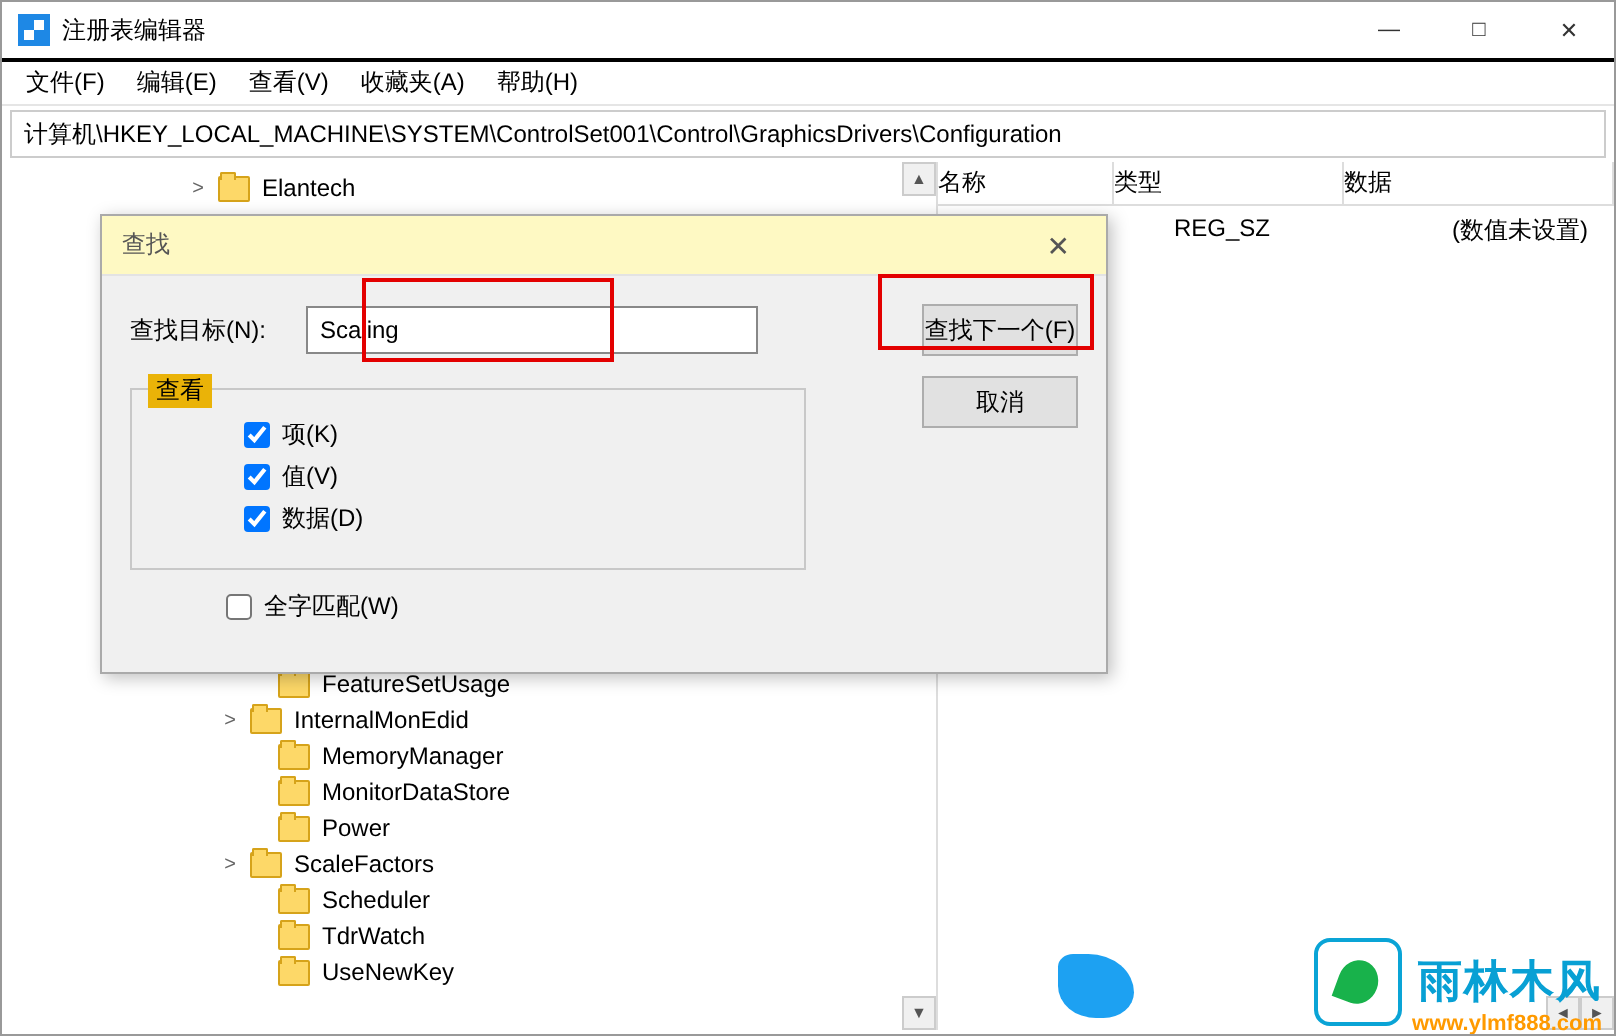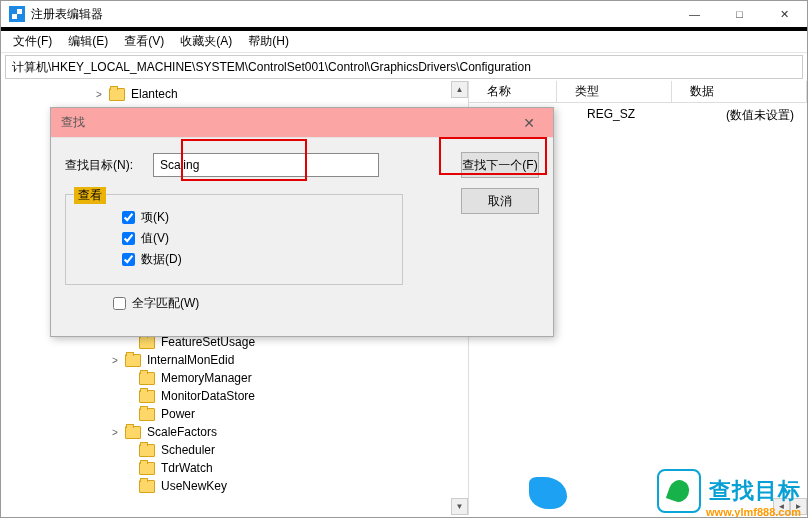--- a/index.html
+++ b/index.html
@@ -1,53 +1,53 @@
 <!DOCTYPE html>
 <html><head>
 <meta charset="utf-8">
 <style>
 * { margin: 0; padding: 0; box-sizing: border-box; font-family: "Microsoft YaHei", "Segoe UI", sans-serif; }
 body { width: 808px; height: 518px; background: #fff; overflow: hidden; position: relative; border: 1px solid #999; }
 
-.titlebar { height: 30px; background: #fff; display: flex; align-items: center; padding-left: 8px; border-bottom: 4px solid #000000; }
+.titlebar { height: 30px; background: #fff; display: flex; align-items: center; padding-left: 8px; border-bottom: 2px solid #000000; }
 .titlebar-icon { width: 16px; height: 16px; background: #1e88e5; margin-right: 6px; display:flex; align-items:center; justify-content:center;}
 .titlebar-icon::before { content:""; width:10px; height:10px; background: conic-gradient(#fff 0 25%, transparent 0 50%, #fff 0 75%, transparent 0);}
 .titlebar-title { font-size: 12px; color: #000; }
 .titlebar-controls { margin-left: auto; display: flex; }
 .titlebar-btn { width: 45px; height: 29px; display: flex; align-items: center; justify-content: center; font-size: 11px; color: #333; cursor: pointer; }
 
 .menubar { height: 22px; display: flex; align-items: center; padding-left: 4px; border-bottom: 1px solid #e5e5e5; font-size: 12px; }
 .menubar span { padding: 2px 8px; cursor: default; }
 
 .addressbar { height: 24px; border: 1px solid #ccc; margin: 2px 4px; padding: 2px 6px; font-size: 12px; display: flex; align-items: center; }
 
 .content { display: flex; height: calc(100% - 30px - 22px - 30px); position: relative; }
 .tree-pane { width: 468px; border-right: 1px solid #ddd; overflow: hidden; position: relative; }
 .list-pane { flex: 1; overflow: hidden; position: relative; }
 .list-header { display: flex; height: 22px; border-bottom: 1px solid #ddd; font-size: 12px; }
-.list-header div { padding: 2px 18px; border-right: 1px solid #ddd; }
+.list-header div { padding: 2px 0; border-right: 1px solid #ddd; }
 .col-name { width: 88px; }
 .col-type { width: 115px; } 
 .col-data { flex: 1; }
 .list-row { display: flex; font-size: 12px; padding: 2px 0; gap: 24px; }
 .list-row div { padding: 2px 6px; }
 
 .tree { padding: 4px 0 4px 4px; font-size: 12px; }
 .tree-line { display: flex; align-items: center; height: 18px; white-space: nowrap; }
 .tree-indent { display: inline-block; }
 .tree-toggle { width: 12px; text-align: center; color: #666; font-size: 10px; cursor: pointer; }
 .tree-folder { width: 16px; height: 13px; background: #fdd868; border: 1px solid #d6a31a; margin: 0 4px; border-radius: 1px; position: relative; }
 .tree-folder::before { content:""; position:absolute; top:-3px; left:0; width:6px; height:3px; background:#fdd868; border:1px solid #d6a31a; border-bottom:none; border-radius:1px 1px 0 0;}
 .tree-label { padding: 0 2px; }
 
 .scrollbtn { position: absolute; right: 0; width: 17px; height: 17px; background: #f0f0f0; border: 1px solid #ccc; display:flex; align-items:center; justify-content:center; font-size:8px; color:#555;}
 
 
 .dialog { position: absolute; left: 49px; top: 106px; width: 504px; height: 230px; background: #f0f0f0; border: 1px solid #aaa; box-shadow: 2px 2px 8px rgba(0,0,0,0.25); }
-.dlg-title { height: 30px; display: flex; align-items: center; padding: 0 10px; font-size: 12px; color: #555; background:#fca5a5; border-bottom:1px solid #e3e3e3;}
+.dlg-title { height: 30px; display: flex; align-items: center; padding: 0 10px; font-size: 12px; color: #555; background:#fef9c3; border-bottom:1px solid #e3e3e3;}
 .dlg-close { margin-left: auto; font-size: 14px; color: #555; cursor: pointer; padding: 0 8px;}
 .dlg-body { padding: 14px 14px; }
 .dlg-row { display: flex; align-items: center; gap: 20px; }
 .dlg-label { font-size: 12px; }
 .dlg-input { width: 226px; height: 24px; border: 1px solid #888; font-size: 12px; padding: 2px 6px; background: #fff; }
 .dlg-button { width: 78px; height: 26px; background: #e1e1e1; border: 1px solid #adadad; font-size: 12px; cursor: pointer; }
 .dlg-group { border: 1px solid #c8c8c8; margin-top: 12px; padding: 10px 12px 12px; width: 338px; position: relative; }
 .dlg-group-title { position: absolute; top: -8px; left: 8px; background: #eab308; padding: 0 4px; font-size: 12px; }
 .dlg-check { font-size: 12px; display: flex; align-items: center; gap: 6px; margin: 4px 0; padding-left: 44px; }
 .dlg-check input { width: 13px; height: 13px; }
@@ -210,16 +210,16 @@
 
 <div class="hl" style="left:180px; top:138px; width:126px; height:42px;"></div>
 <div class="hl" style="left:438px; top:136px; width:108px; height:38px;"></div>
 
 <div class="wm-bird"></div>
 <div class="watermark">
   <div class="wm-icon">
       <div class="wm-leaf"></div>
     </div>
   <div>
-    <div class="wm-text">查找目标</div>
+    <div class="wm-text">雨林木风</div>
   </div>
 </div>
 <div class="wm-url">www.ylmf888.com</div>
 
 </body></html>

